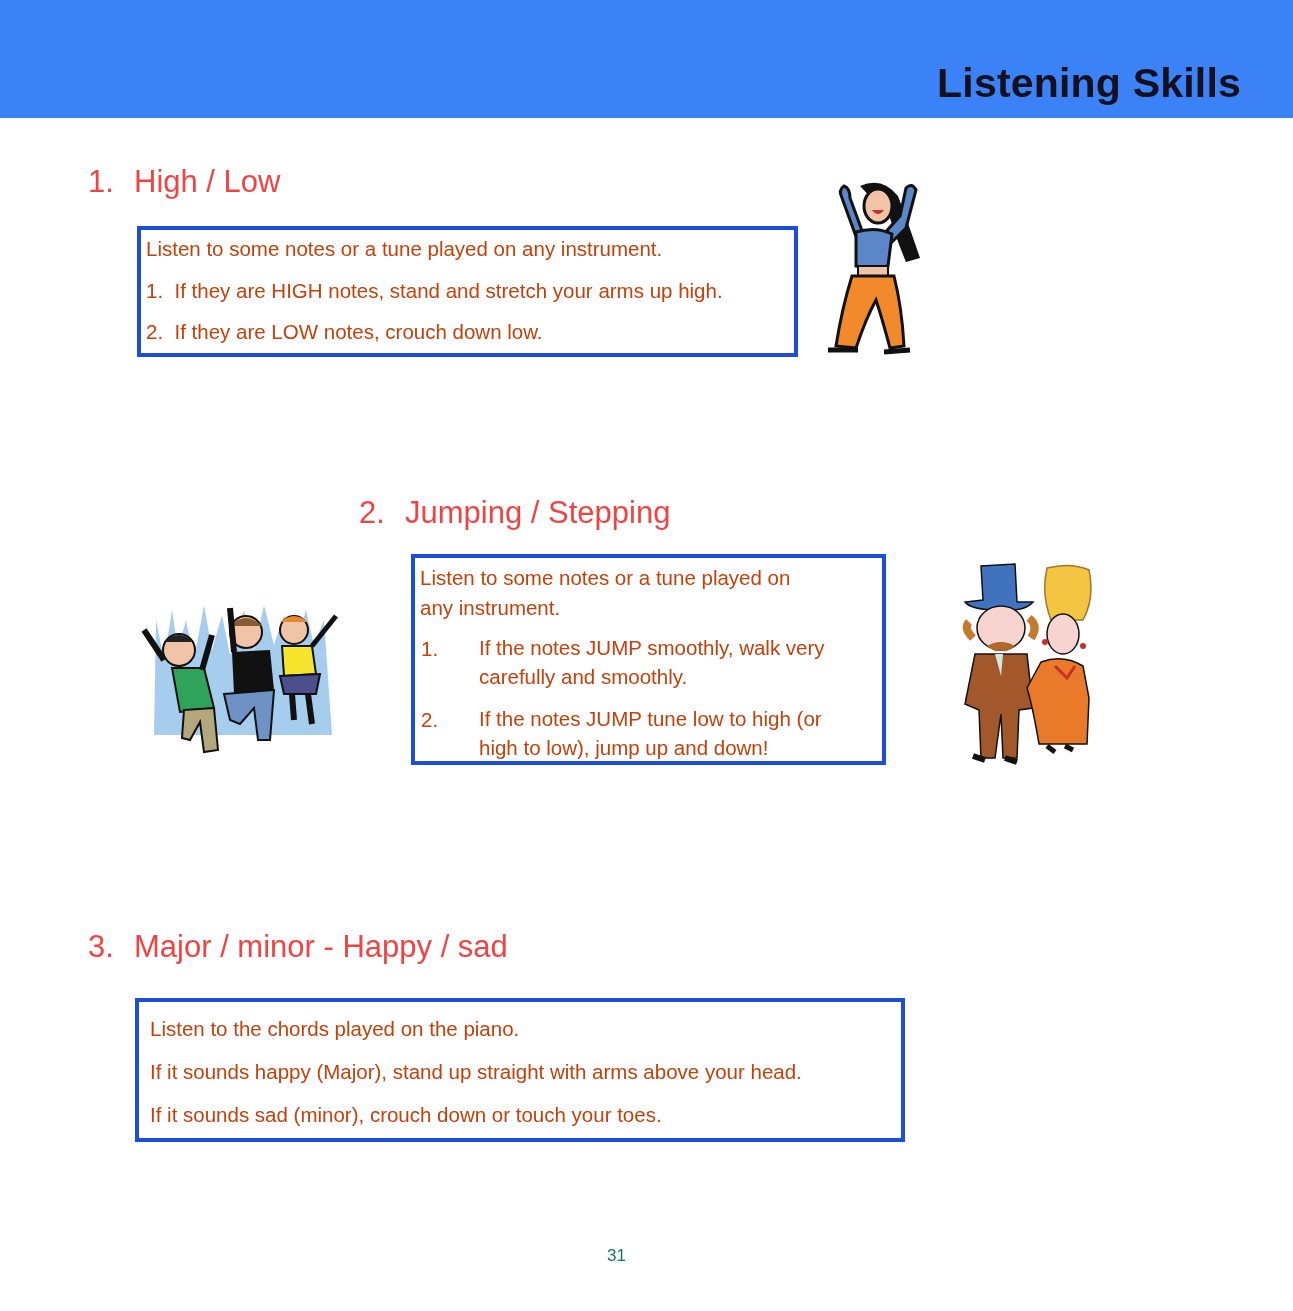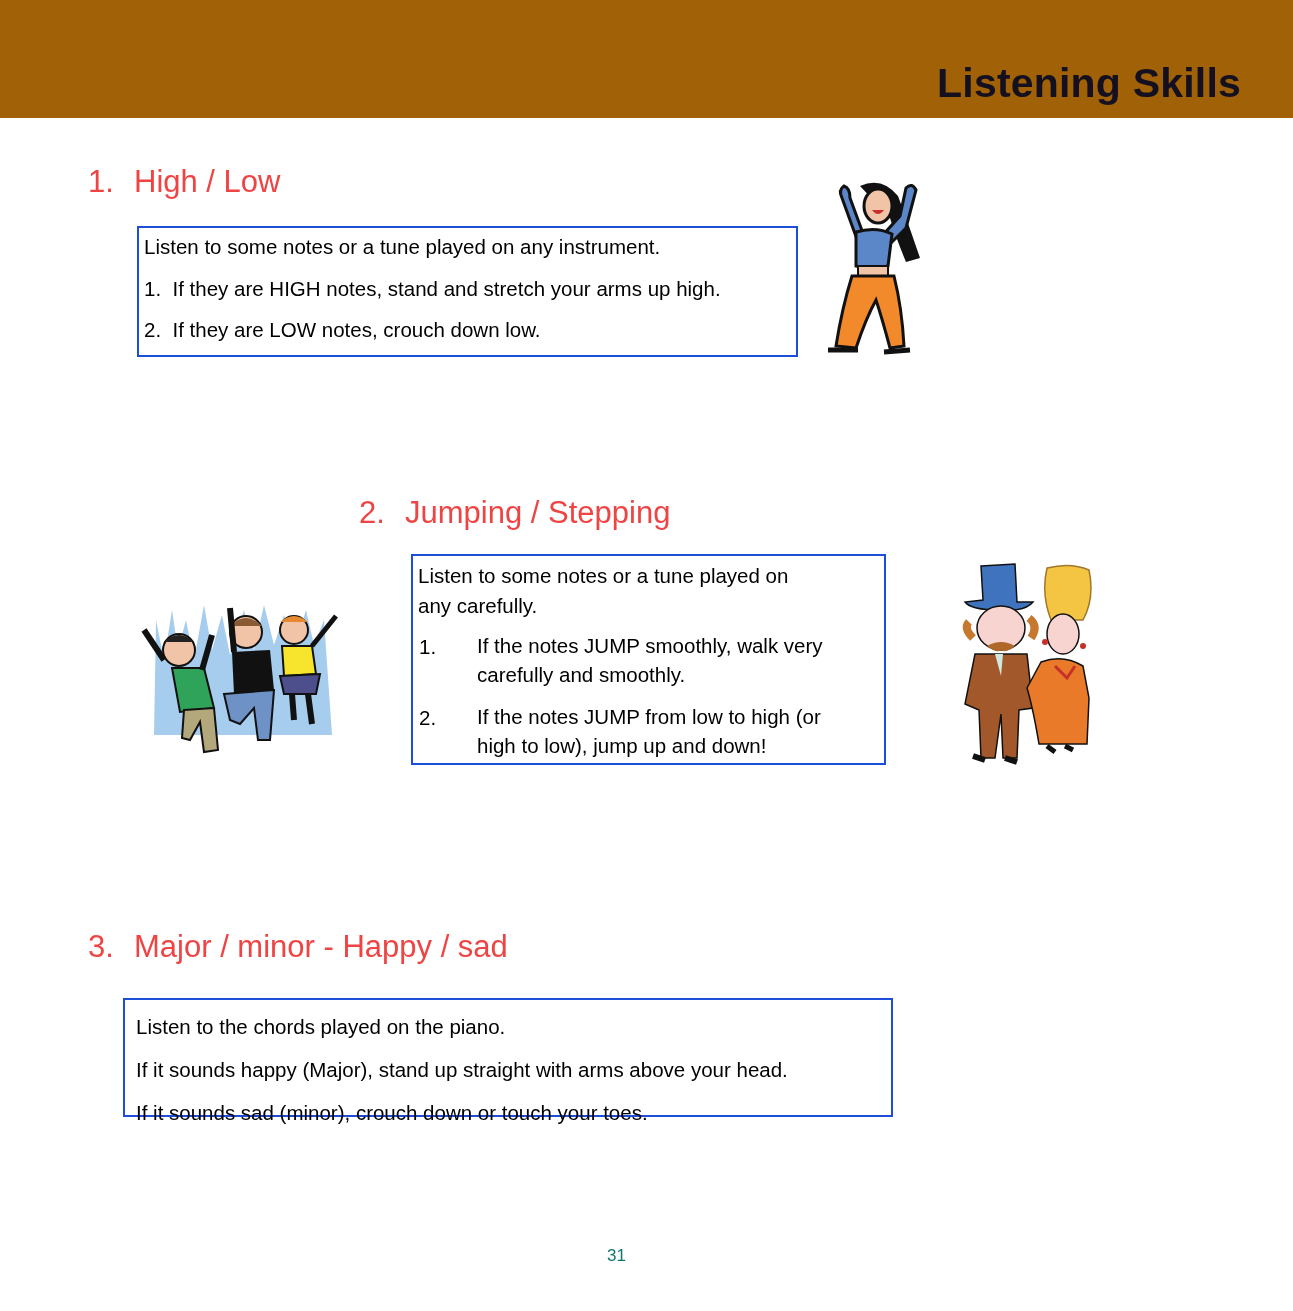--- a/index.html
+++ b/index.html
@@ -1,36 +1,36 @@
 <!DOCTYPE html>
 <html><head>
   <meta charset="utf-8">
   <style>
     * { box-sizing: border-box; margin: 0; padding: 0; }
     html, body { width: 1293px; height: 1311px; background: #ffffff; overflow: hidden; }
     body { position: relative; font-family: "Liberation Sans", sans-serif; color: #15121f; }
 
     .header-band {
       position: absolute; left: 0; top: 0; width: 1293px; height: 118px;
-      background: #a16207;
+      background: #3b82f6;
     }
     .page-title {
       position: absolute; right: 52px; top: 60px;
       font-size: 41px; font-weight: bold; color: #15101f; letter-spacing: 0.2px;
     }
 
     .section-heading {
       position: absolute; font-size: 31px; font-weight: normal; color: #ef4444;
       white-space: nowrap;
     }
     .section-heading .num { display: inline-block; width: 46px; }
 
     .box {
-      position: absolute; border: 2px solid #1d4ed8; background: #fff;
-      font-size: 20.5px; line-height: 1; color: #000000;
+      position: absolute; border: 4px solid #1d4ed8; background: #fff;
+      font-size: 20.5px; line-height: 1; color: #c2410c;
     }
     .box p { position: absolute; white-space: nowrap; }
 
     .list-row { position: absolute; left: 6px; }
     .list-row .n { position: absolute; left: 0; top: 0; }
     .list-row .t { position: absolute; left: 58px; top: 0; white-space: nowrap; line-height: 29px; }
 
     .illus { position: absolute; }
     .page-number {
       position: absolute; left: 0; width: 1233px; top: 1246px; text-align: center;
@@ -70,29 +70,29 @@
   <path d="M32 98 L74 98 Q82 130 84 168 L70 170 Q62 140 56 122 Q46 140 36 170 L16 168 Q22 130 32 98 Z" fill="#f28a2c" stroke="#111" stroke-width="3"></path>
   <path d="M8 172 L38 172" stroke="#111" stroke-width="5"></path>
   <path d="M64 174 L90 172" stroke="#111" stroke-width="5"></path>
 </svg>
 
 <h2 class="section-heading" style="left:359px; top:495px;">
   <span class="num">2.</span><span>Jumping / Stepping</span>
 </h2>
 <div class="box" style="left:411px; top:554px; width:475px; height:211px;">
   <p style="left:5px; top:10px;">Listen to some notes or a tune played on</p>
-  <p style="left:5px; top:40px;">any carefully.</p>
+  <p style="left:5px; top:40px;">any instrument.</p>
   <div class="list-row" style="top:75px;">
     <span class="n" style="top:6px;">1.</span>
     <span class="t">If the notes JUMP smoothly, walk very</span>
     <span class="t" style="top:29px;">carefully and smoothly.</span>
   </div>
   <div class="list-row" style="top:146px;">
     <span class="n" style="top:6px;">2.</span>
-    <span class="t">If the notes JUMP from low to high (or</span>
+    <span class="t">If the notes JUMP tune low to high (or</span>
     <span class="t" style="top:29px;">high to low),  jump up and down!</span>
   </div>
 </div>
 
 <svg class="illus" style="left:134px; top:590px;" width="215" height="180" viewBox="0 0 215 180">
   <path d="M20 145 L22 30 L30 70 L38 20 L44 60 L52 30 L60 70 L70 15 L78 60 L88 25 L96 65 L110 20 L120 60 L130 15 L140 55 L150 25 L160 60 L172 20 L180 55 L190 30 L198 145 Z" fill="#a6cdee"></path>
 
   <circle cx="45" cy="60" r="16" fill="#f1c4a8" stroke="#111" stroke-width="2"></circle>
   <path d="M30 52 Q45 38 60 52" fill="#222"></path>
   <path d="M38 78 L70 78 L80 118 L46 122 Z" fill="#2fa35a" stroke="#111" stroke-width="2"></path>
@@ -133,19 +133,19 @@
 
   <path d="M86 104 Q108 96 128 108 L134 140 L132 186 L84 186 Q78 150 72 130 Z" fill="#e97a2a" stroke="#111" stroke-width="1.5"></path>
   <path d="M100 108 L112 120 L120 108" stroke="#c6302a" stroke-width="3" fill="none"></path>
   <path d="M18 198 L30 202 M50 200 L62 204" stroke="#111" stroke-width="6"></path>
   <path d="M92 188 L100 194 M110 188 L118 192" stroke="#111" stroke-width="5"></path>
 </svg>
 
 <h2 class="section-heading" style="left:88px; top:929px;">
   <span class="num">3.</span><span>Major / minor - Happy / sad</span>
 </h2>
-<div class="box" style="left:123px; top:998px; width:770px; height:119px;">
+<div class="box" style="left:135px; top:998px; width:770px; height:144px;">
   <p style="left:11px; top:17px;">Listen to the chords played on the piano.</p>
   <p style="left:11px; top:60px;">If it sounds happy (Major), stand up straight with arms above your head.</p>
   <p style="left:11px; top:103px;">If it sounds sad (minor), crouch down or touch your toes.</p>
 </div>
 
 <div class="page-number">31</div>
 
 </body></html>

